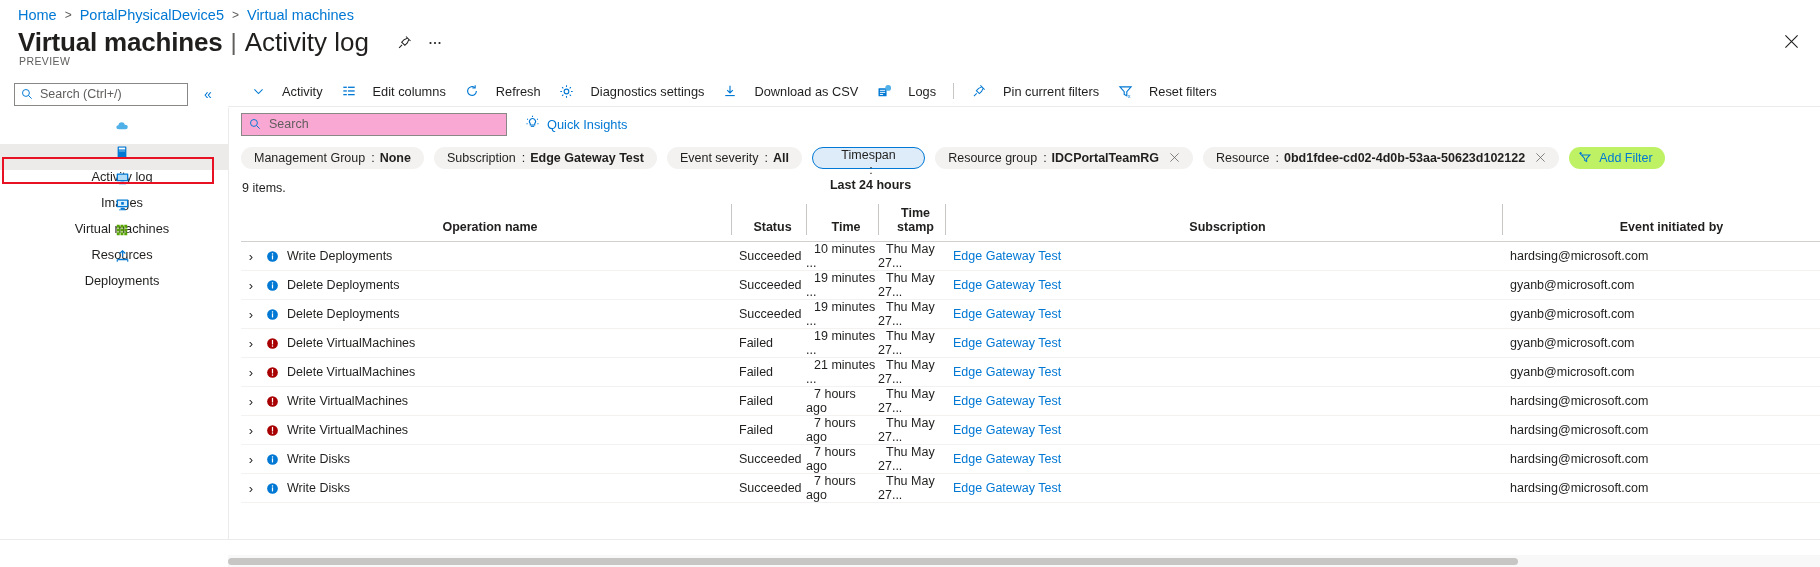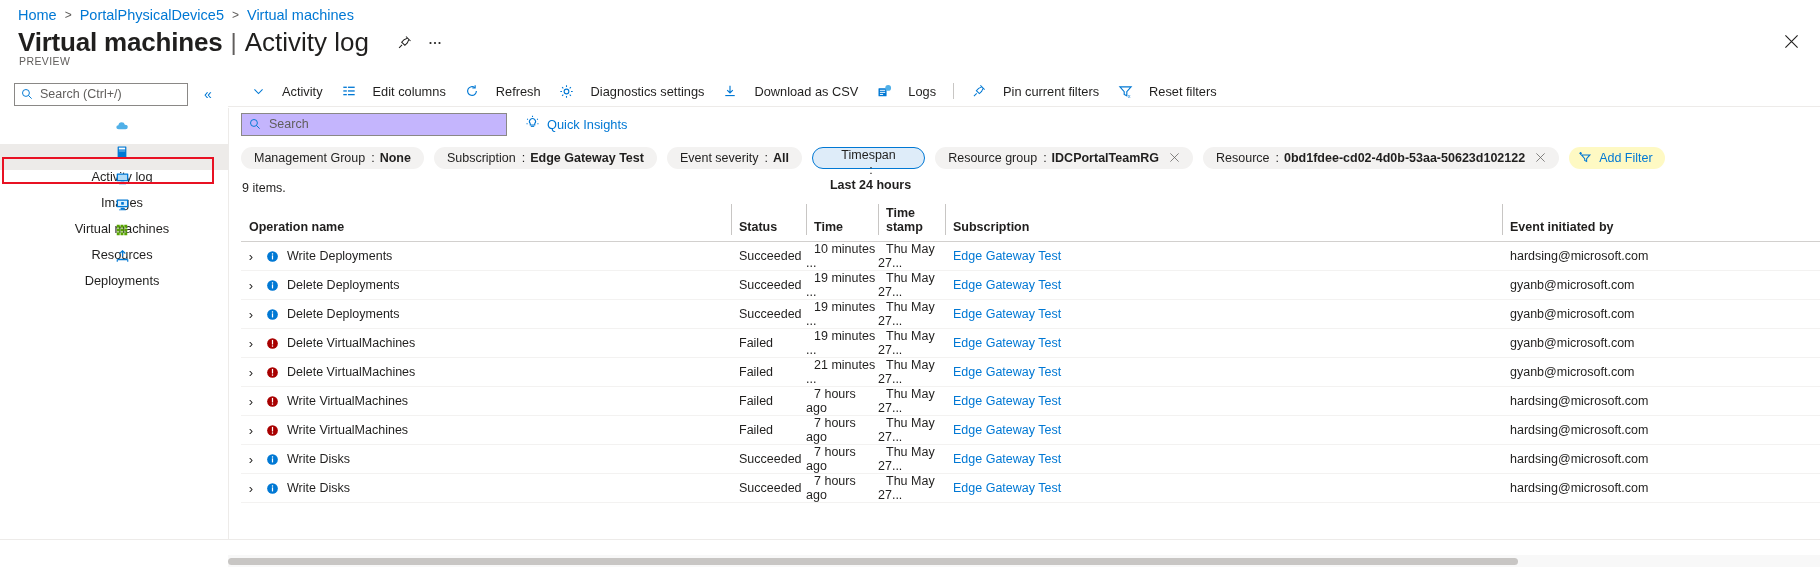--- a/index.html
+++ b/index.html
@@ -100,21 +100,21 @@
   }
   .tb-sep { width:1px; height:16px; background:#c8c6c4; margin: 0 8px; }
   .tb-ico { display:flex; align-items:center; justify-content:center; width:16px; height:16px; color:#0078d4; }
 
   .tb-hr { height:1px; background:#edebe9; margin-left:0px; }
 
   .searchrow {
     height: 34px; display:flex; align-items:center; padding-left: 13px; gap: 18px;
   }
   .big-search {
-    width: 266px; height: 23px; border:1px solid #8a8886; background:#c4b5fd;
+    width: 266px; height: 23px; border:1px solid #8a8886; background:#f9a8d4;
     display:flex; align-items:center; padding-left:7px; gap:6px;
   }
   .big-search input {
     border:none; outline:none; font-size:12.5px; color:#201f1e; background:transparent;
     font-family:"Liberation Sans", sans-serif; width: 220px;
   }
   .big-search input::placeholder { color:#605e5c; }
   .quick-insights {
     display:flex; align-items:center; gap:7px; font-size:12.8px; color:#0078d4; cursor:pointer;
   }
@@ -126,34 +126,34 @@
     height: 22px; border-radius: 11px; background: #f3f2f1; display:flex; align-items:center;
     padding: 0 13px; font-size: 12.5px; color:#201f1e; cursor:pointer; white-space: nowrap;
     gap: 1px;
   }
   .pill .pv { font-weight: 700; margin-left: 4px; }
   .pill.active { background:#deecf9; border:1px solid #0078d4; height:22px;flex-direction:column; }
   .pill .pill-x {
     margin-left: 9px; color:#605e5c; font-size: 13px; line-height:1; cursor:pointer;
     font-weight: 300;
   }
-  .pill.addfilter { background:#fef9c3; color:#0078d4; gap:6px; padding: 0 12px 0 9px; }
+  .pill.addfilter { background:#bef264; color:#0078d4; gap:6px; padding: 0 12px 0 9px; }
 
   .items-count {
     font-size: 12.5px; color:#201f1e; padding-left: 14px; margin-top: 6px; margin-bottom: 7px;
   }
 
   
   table.grid { border-collapse: collapse; width: 1592px; margin-left: 13px; table-layout: fixed; }
   table.grid th {
     font-size: 12.5px; font-weight: 600; color:#201f1e; text-align:left;
     padding: 4px 0 7px 0; border-bottom: 1px solid #d2d0ce;
     position: relative; vertical-align: bottom;
   }
-  table.grid th .thin { display:block; padding-left: 8px; }
+  table.grid th .thin { display:block; padding-left: 8px; text-align: center; }
   table.grid th.divline::before {
     content:""; position:absolute; left:0; top:2px; bottom:6px; width:1px; background:#c8c6c4;
   }
   table.grid td {
     font-size: 12.5px; color:#201f1e; padding: 0; height: 26px;
     border-bottom: 1px solid #f3f2f1; vertical-align: middle;
   }
   .opname-cell { display:flex; align-items:center; gap: 8px; padding-left: 3px; }
   .chev { color:#201f1e; font-size: 13px; width: 14px; text-align:center; cursor:pointer; font-weight:300;}
   .sev-ico { width:13px; height:13px; flex:0 0 13px; display:flex; align-items:center; justify-content:center;}

